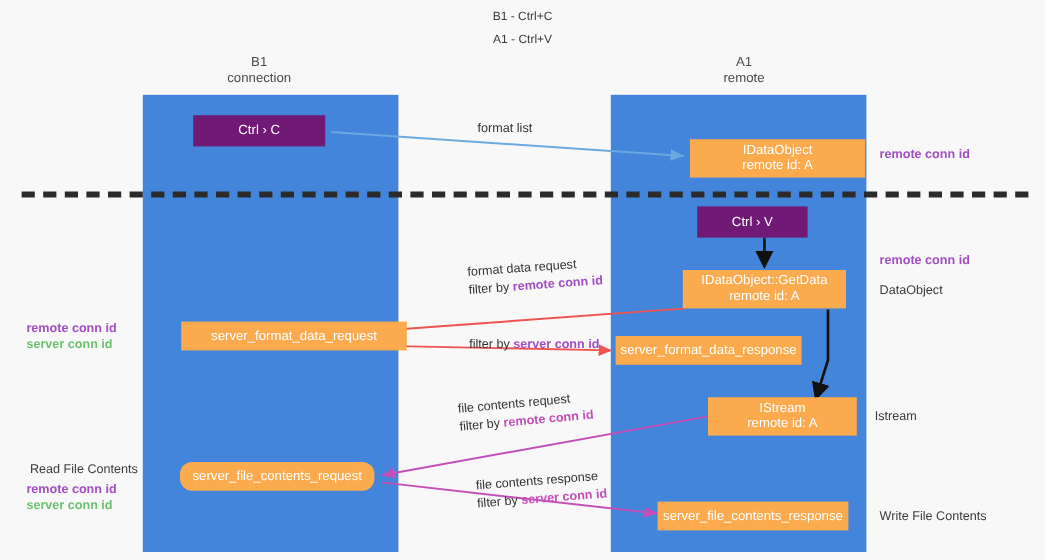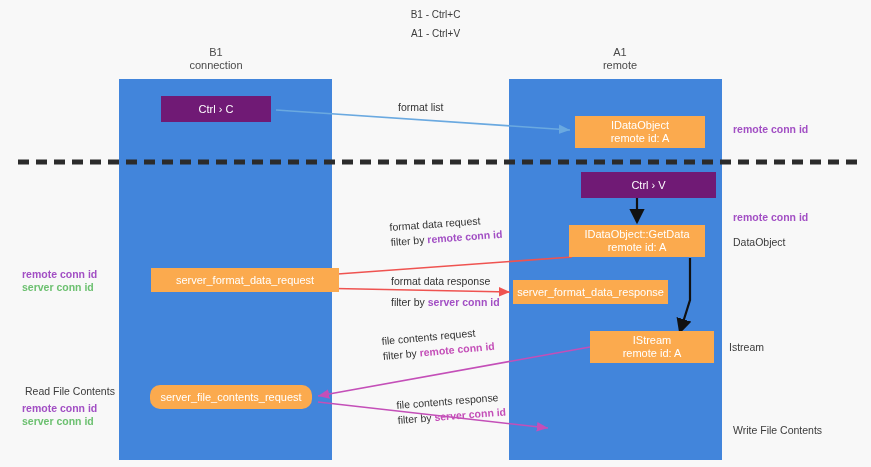--- a/index.html
+++ b/index.html
@@ -131,49 +131,49 @@
 
     <path d="M690,258 L690,300 L680,332" fill="none" stroke="#111111" stroke-width="2.2" marker-end="url(#ar-black)"></path>
 
     <line x1="590" y1="347" x2="318" y2="396" stroke="#c44fb8" stroke-width="1.6" marker-end="url(#ar-pink)"></line>
 
     <line x1="318" y1="402" x2="548" y2="428" stroke="#c44fb8" stroke-width="1.6" marker-end="url(#ar-pink)"></line>
   </svg>
 
   <div class="node green" style="left:161px; top:96px;  width:110px; height:26px;">Ctrl › C</div>
 
-  <div class="node orange" style="left:575px; top:116px; width:130px; height:32px;">IDataObject
+  <div class="node orange" style="left:575px; top:116px; width:146px; height:32px;">IDataObject
 remote id: A</div>
 
-  <div class="node green" style="left:581px; top:172px; width:135px; height:26px;">Ctrl › V</div>
+  <div class="node green" style="left:581px; top:172px; width:92px; height:26px;">Ctrl › V</div>
 
   <div class="node orange" style="left:569px; top:225px; width:136px; height:32px;">IDataObject::GetData
 remote id: A</div>
 
   <div class="node orange" style="left:151px; top:268px; width:188px; height:24px;">server_format_data_request</div>
 
   <div class="node orange" style="left:513px; top:280px; width:155px; height:24px;">server_format_data_response</div>
 
   <div class="node orange" style="left:590px; top:331px; width:124px; height:32px;">IStream
 remote id: A</div>
 
   <div class="node orange" style="left:150px; top:385px; width:162px; height:24px;border-radius:10px;">server_file_contents_request</div>
 
+  <div class="node orange" style="left:548px; top:418px; width:159px; height:24px;">server_file_contents_response</div>
 
   <div class="edge-label" style="left:398px; top:100px;text-align:right;">
     <span class="plain-lbl">format list</span>
   </div>
 
   <div class="edge-label" style="left:389px; top:220px; transform: rotate(-4.2deg);">
     <div>format data request</div>
     <div><span>filter by </span><span class="kw-purple">remote conn id</span></div>
   </div>
 
   <div class="edge-label" style="left:391px; top:274px;">
-    <div>format data response</div>
     <div style="margin-top:6px;"><span>filter by </span><span class="kw-purple">server conn id</span></div>
   </div>
 
   <div class="edge-label" style="left:381px; top:334px; transform: rotate(-5.2deg);">
     <div>file contents request</div>
     <div><span>filter by </span><span class="kw-pink">remote conn id</span></div>
   </div>
 
   <div class="edge-label" style="left:396px; top:398px; transform: rotate(-4.5deg);">
     <div>file contents response</div>

